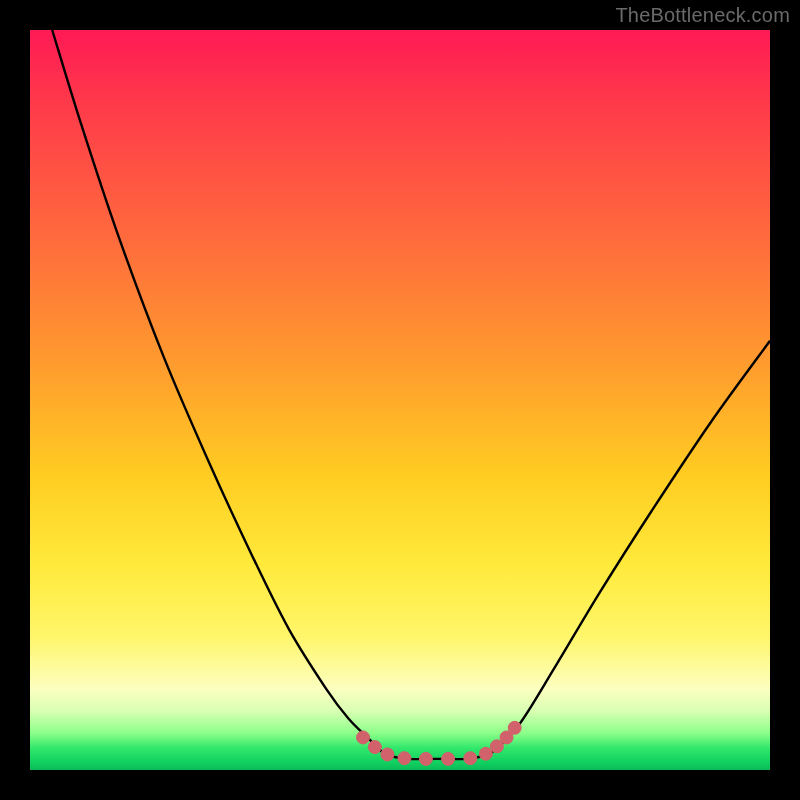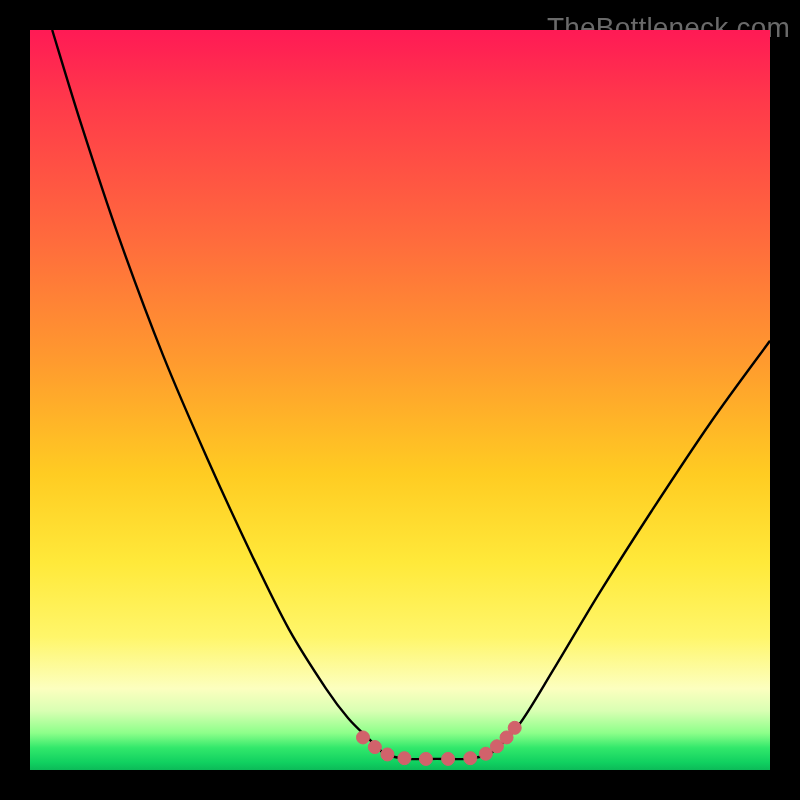--- a/index.html
+++ b/index.html
@@ -38,24 +38,24 @@
       #fcffbf 89%,
       #d9ffb3 92%,
       #8dff8a 95%,
       #32e86b 97%,
       #10d060 99%,
       #0cba58 100%
     );
   }
   .watermark {
     position: absolute;
-    top: 12px;
+    top: 4px;
     right: 10px;
     color: #6a6a6a;
-    font-size: 28px;
+    font-size: 20px;
     letter-spacing: 0.2px;
     font-family: Arial, Helvetica, sans-serif;
   }
   svg.curve {
     position: absolute;
     left: 0;
     top: 0;
     width: 740px;
     height: 740px;
     overflow: visible;

